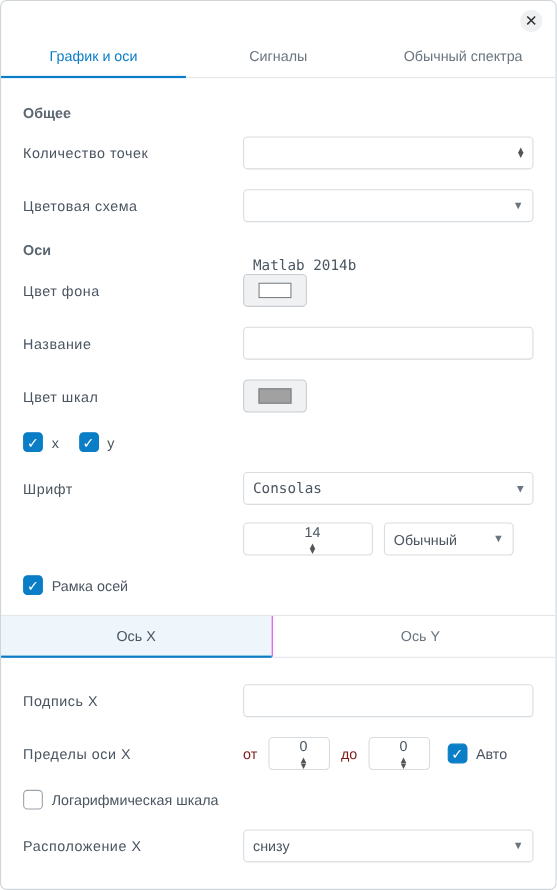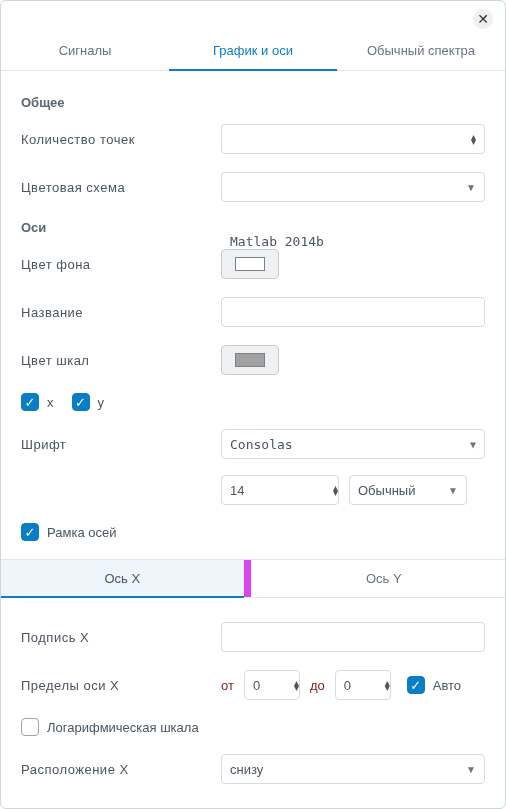--- a/index.html
+++ b/index.html
@@ -106,20 +106,21 @@
     line-height: 5px;
     color: #555;
     display: flex;
     flex-direction: column;
   }
   .spinner {
     display: flex;
     align-items: center;
     justify-content: space-between;
     padding-right: 0;
+    flex-direction: column;
   }
   .colorscheme {
     display: flex;
     align-items: center;
     gap: 12px;
   }
   .gradient {
     height: 18px;
     flex: 0 0 96px;
     background: linear-gradient(90deg,#3b1b6e,#1e4bbf,#1ea3c9,#21b37a,#b6cf2c,#f0c414,#f08b14,#ec3a1f,#b3161a);
@@ -172,21 +173,21 @@
     border-bottom: 1px solid #e3e6e9;
     display: flex;
   }
   .inner-tab {
     flex: 1;
     text-align: center;
     padding: 11px 0;
     cursor: pointer;
     color: #6a7580;
     position: relative;
-    border-right: 7px solid #d946ef;
+    border-right: 1px solid #d946ef;
   }
   .inner-tab:last-child { border-right: none; padding-left: 12px; }
   .inner-tab.active {
     background: #eef6fb;
     color: #4a5560;
   }
   .inner-tab.active::after {
     content: '';
     position: absolute;
     left: 0; right: 0; bottom: -1px;
@@ -204,25 +205,25 @@
 </style>
 </head>
 <body>
 
 <div class="dialog">
   <div class="close-btn">
     <span>✕</span>
   </div>
 
   <div class="tabs">
+    <div class="tab active">
+      <span>График и оси</span>
+    </div>
     <div class="tab">
       <span>Сигналы</span>
-    </div>
-    <div class="tab active">
-      <span>График и оси</span>
     </div>
     <div class="tab">
       <span>Обычный спектра</span>
     </div>
   </div>
 
   <div class="content">
     <div class="section-title">Общее</div>
 
     <div class="row">

